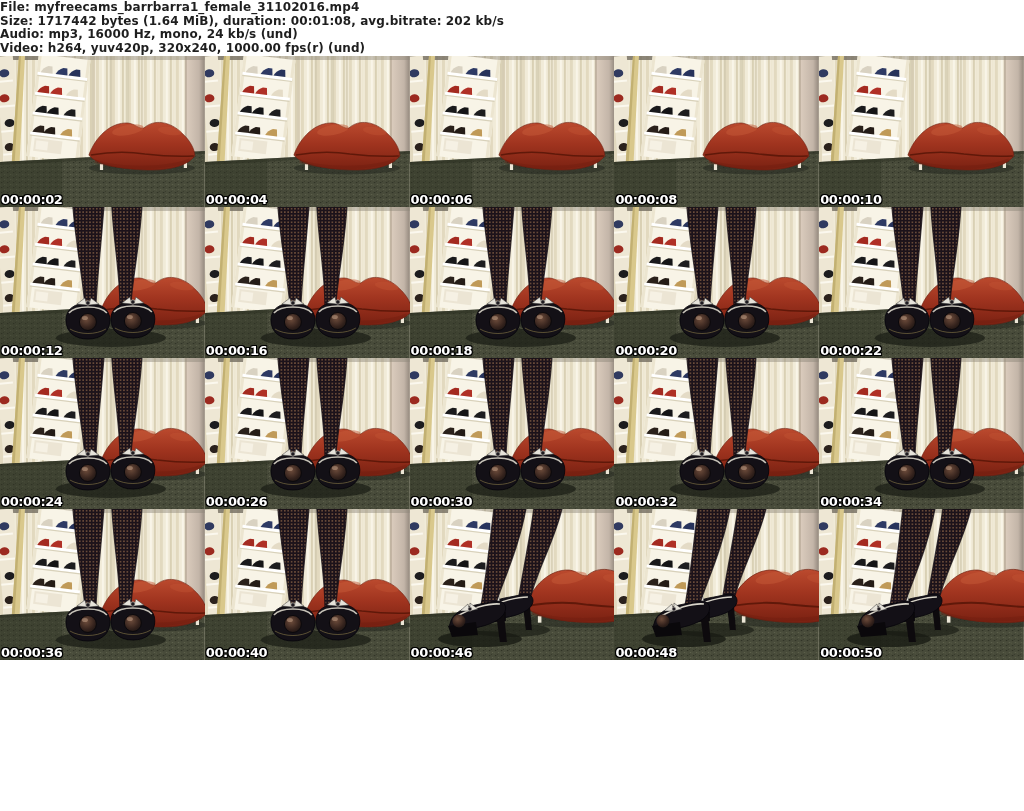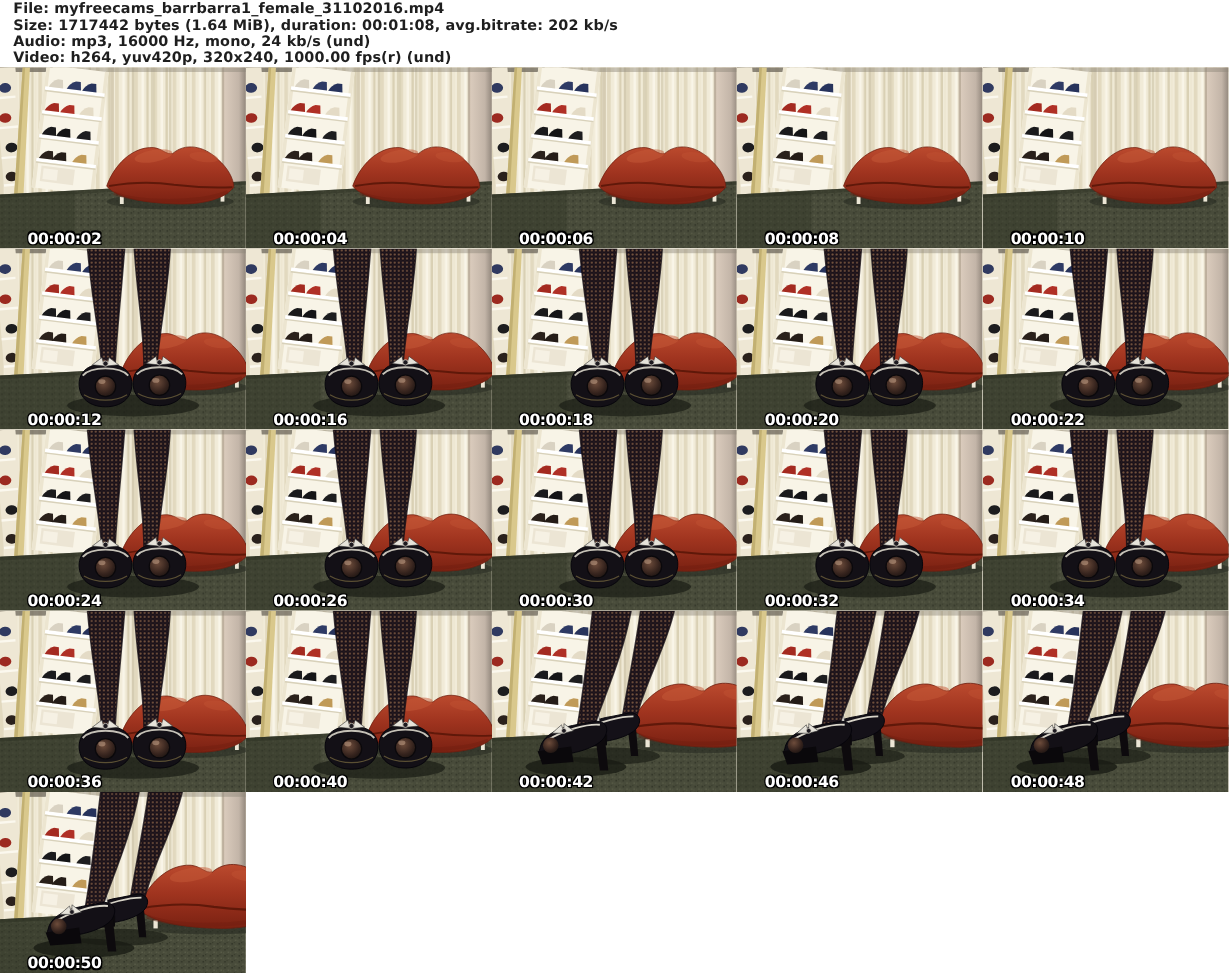--- a/index.html
+++ b/index.html
@@ -1,19 +1,19 @@
 <!DOCTYPE html>
 <html><head>
 <meta charset="utf-8">
 <style>
   html,body{margin:0;padding:0;background:#fff;}
   body{width:1024px;height:811px;overflow:hidden;font-family:"DejaVu Sans","Liberation Sans",sans-serif;}
 
   
-  .hdr{width:1024px;height:56px;background:#ffffff;padding:1px 0 0 11px;box-sizing:border-box;}
+  .hdr{width:1024px;height:56px;background:#ffffff;padding:1px 0 0 0;box-sizing:border-box;}
   .hdr div{font-size:12px;font-weight:bold;color:#1e1e1e;line-height:13.6px;white-space:nowrap;
            letter-spacing:0.1px;}
 
   
   .grid{width:1024px;height:755px;display:grid;grid-template-columns:repeat(5,1fr);
         grid-auto-rows:151px;}
   .cell{position:relative;overflow:hidden;background:#efe8d6;}
   .cell svg{display:block;width:100%;height:100%;}
 
   
@@ -23,21 +23,21 @@
   .cell.scene-closeup .only-close{display:inline;}
 
   
   .grid .cell:nth-child(23) svg,
   .grid .cell:nth-child(24) svg{transform:scale(1.1);transform-origin:55% 65%;}
   .grid .cell:nth-child(25) svg{transform:scale(1.04);transform-origin:60% 60%;}
 
   
   .ts{position:absolute;left:1px;bottom:0;color:#ffffff;font-weight:bold;font-size:13px;
       letter-spacing:-0.4px;line-height:15px;
-      text-shadow:-1px -1px 0 #000,1px -1px 0 #000,-1px 1px 0 #000,1px 1px 0 #000,0 0 2px #000;padding-left:22px;}
+      text-shadow:-1px -1px 0 #000,1px -1px 0 #000,-1px 1px 0 #000,1px 1px 0 #000,0 0 2px #000;}
 </style>
 </head>
 <body>
 
 <svg width="0" height="0" style="position:absolute" aria-hidden="true">
   <defs>
 
     <pattern id="curt" width="16" height="108" patternUnits="userSpaceOnUse">
       <rect width="16" height="108" fill="#f1ebd8"></rect>
       <rect x="0" width="3" height="108" fill="#e2d9bf"></rect>
@@ -519,85 +519,68 @@
         <use href="#legsFront"></use>
       </g>
       <g class="only-close">
         <use href="#sofa" transform="translate(16,-14) scale(1.12)"></use>
         <use href="#legsClose"></use>
       </g>
     </svg>
     <span class="ts">00:00:40</span>
   </div>
 
+
+
   <div class="cell scene-closeup">
     <svg viewBox="0 0 205 151" preserveAspectRatio="none">
       <use href="#bg"></use>
       <g class="only-room">
           <use href="#sofa"></use>
         </g>
       <g class="only-legs">
         <use href="#sofa" transform="translate(12,4)"></use>
         <use href="#legsFront"></use>
       </g>
       <g class="only-close">
         <use href="#sofa" transform="translate(16,-14) scale(1.12)"></use>
         <use href="#legsClose"></use>
       </g>
     </svg>
-    <span class="ts">00:00:42</span>
-  </div>
-
+    <span class="ts">00:00:46</span>
+  </div>
 
   <div class="cell scene-closeup">
     <svg viewBox="0 0 205 151" preserveAspectRatio="none">
       <use href="#bg"></use>
       <g class="only-room">
           <use href="#sofa"></use>
         </g>
       <g class="only-legs">
         <use href="#sofa" transform="translate(12,4)"></use>
         <use href="#legsFront"></use>
       </g>
       <g class="only-close">
         <use href="#sofa" transform="translate(16,-14) scale(1.12)"></use>
         <use href="#legsClose"></use>
       </g>
     </svg>
-    <span class="ts">00:00:46</span>
+    <span class="ts">00:00:48</span>
   </div>
 
   <div class="cell scene-closeup">
     <svg viewBox="0 0 205 151" preserveAspectRatio="none">
       <use href="#bg"></use>
       <g class="only-room">
           <use href="#sofa"></use>
         </g>
       <g class="only-legs">
         <use href="#sofa" transform="translate(12,4)"></use>
         <use href="#legsFront"></use>
       </g>
       <g class="only-close">
         <use href="#sofa" transform="translate(16,-14) scale(1.12)"></use>
         <use href="#legsClose"></use>
       </g>
     </svg>
-    <span class="ts">00:00:48</span>
-  </div>
-
-  <div class="cell scene-closeup">
-    <svg viewBox="0 0 205 151" preserveAspectRatio="none">
-      <use href="#bg"></use>
-      <g class="only-room">
-          <use href="#sofa"></use>
-        </g>
-      <g class="only-legs">
-        <use href="#sofa" transform="translate(12,4)"></use>
-        <use href="#legsFront"></use>
-      </g>
-      <g class="only-close">
-        <use href="#sofa" transform="translate(16,-14) scale(1.12)"></use>
-        <use href="#legsClose"></use>
-      </g>
-    </svg>
     <span class="ts">00:00:50</span>
   </div>
 </div>
 
 </body></html>

